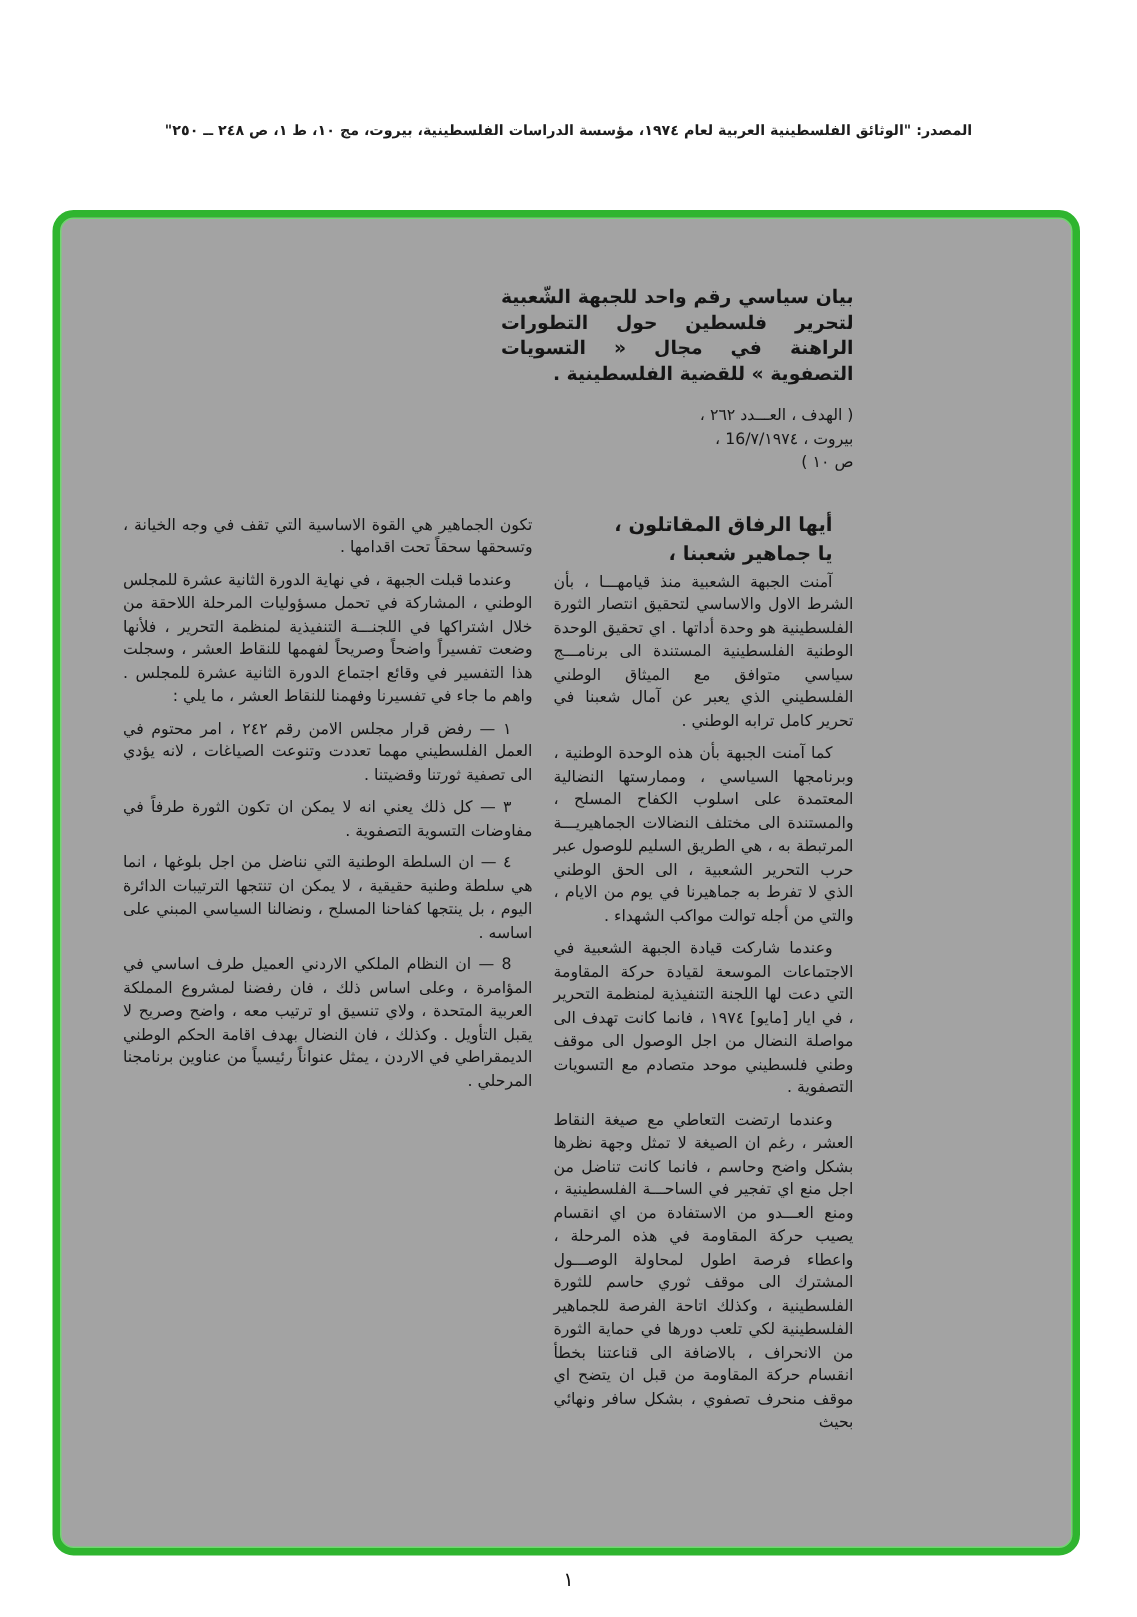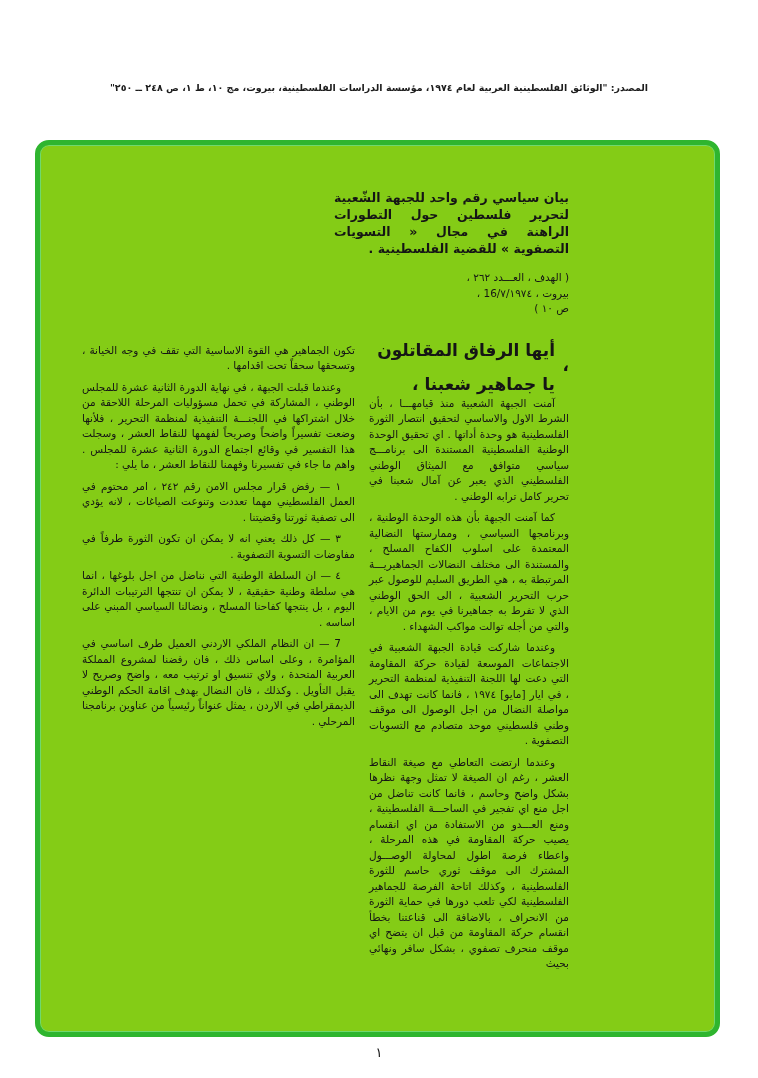--- a/index.html
+++ b/index.html
@@ -31,21 +31,21 @@
   }
 
   
   .frame {
     position: absolute;
     top: 140px; left: 35px;
     width: 685px; height: 897px;
     border: 5px solid #2fb52f;
     border-radius: 14px;
     box-shadow: inset 0 0 0 1px #6fd96f;
-    background: #84cc16;
+    background: #a3a3a3;
     overflow: hidden;
   }
 
   
   .doc {
     direction: rtl;
     position: absolute;
     inset: 0;
     padding: 44px 146px 18px 40px;
     overflow: hidden;
@@ -80,21 +80,21 @@
 
   .body-p {
     font-size: 10.5px;
     line-height: 15.5px;
     text-align: justify;
     text-indent: 14px;
     margin-bottom: 6px;
   }
   .no-indent { text-indent: 0; }
   .salutation {
-    font-size: 17px;
+    font-size: 13px;
     font-weight: bold;
     text-indent: 14px;
     margin-bottom: 4px;
     line-height: 15px;
   }
 
   
   .page-footer {
     position: absolute;
     top: 1042px; left: 0;
@@ -137,21 +137,21 @@
           <p class="body-p">وعندما شاركت قيادة الجبهة الشعبية في الاجتماعات الموسعة لقيادة حركة المقاومة التي دعت لها اللجنة التنفيذية لمنظمة التحرير ، في ايار [مايو] ١٩٧٤ ، فانما كانت تهدف الى مواصلة النضال من اجل الوصول الى موقف وطني فلسطيني موحد متصادم مع التسويات التصفوية .</p>
           <p class="body-p">وعندما ارتضت التعاطي مع صيغة النقاط العشر ، رغم ان الصيغة لا تمثل وجهة نظرها بشكل واضح وحاسم ، فانما كانت تناضل من اجل منع اي تفجير في الساحـــة الفلسطينية ، ومنع العـــدو من الاستفادة من اي انقسام يصيب حركة المقاومة في هذه المرحلة ، واعطاء فرصة اطول لمحاولة الوصـــول المشترك الى موقف ثوري حاسم للثورة الفلسطينية ، وكذلك اتاحة الفرصة للجماهير الفلسطينية لكي تلعب دورها في حماية الثورة من الانحراف ، بالاضافة الى قناعتنا بخطأ انقسام حركة المقاومة من قبل ان يتضح اي موقف منحرف تصفوي ، بشكل سافر ونهائي بحيث</p>
         </div>
 
         <div class="col col-left">
           <p class="body-p no-indent">تكون الجماهير هي القوة الاساسية التي تقف في وجه الخيانة ، وتسحقها سحقاً تحت اقدامها .</p>
           <p class="body-p">وعندما قبلت الجبهة ، في نهاية الدورة الثانية عشرة للمجلس الوطني ، المشاركة في تحمل مسؤوليات المرحلة اللاحقة من خلال اشتراكها في اللجنـــة التنفيذية لمنظمة التحرير ، فلأنها وضعت تفسيراً واضحاً وصريحاً لفهمها للنقاط العشر ، وسجلت هذا التفسير في وقائع اجتماع الدورة الثانية عشرة للمجلس . واهم ما جاء في تفسيرنا وفهمنا للنقاط العشر ، ما يلي :</p>
           <p class="body-p">١ — رفض قرار مجلس الامن رقم ٢٤٢ ، امر محتوم في العمل الفلسطيني مهما تعددت وتنوعت الصياغات ، لانه يؤدي الى تصفية ثورتنا وقضيتنا .</p>
           <p class="body-p">٣ — كل ذلك يعني انه لا يمكن ان تكون الثورة طرفاً في مفاوضات التسوية التصفوية .</p>
           <p class="body-p">٤ — ان السلطة الوطنية التي نناضل من اجل بلوغها ، انما هي سلطة وطنية حقيقية ، لا يمكن ان تنتجها الترتيبات الدائرة اليوم ، بل ينتجها كفاحنا المسلح ، ونضالنا السياسي المبني على اساسه .</p>
-          <p class="body-p">7 — ان النظام الملكي الاردني العميل طرف اساسي في المؤامرة ، وعلى اساس ذلك ، فان رفضنا لمشروع المملكة العربية المتحدة ، ولاي تنسيق او ترتيب معه ، واضح وصريح لا يقبل التأويل . وكذلك ، فان النضال بهدف اقامة الحكم الوطني الديمقراطي في الاردن ، يمثل عنواناً رئيسياً من عناوين برنامجنا المرحلي .</p>
+          <p class="body-p">8 — ان النظام الملكي الاردني العميل طرف اساسي في المؤامرة ، وعلى اساس ذلك ، فان رفضنا لمشروع المملكة العربية المتحدة ، ولاي تنسيق او ترتيب معه ، واضح وصريح لا يقبل التأويل . وكذلك ، فان النضال بهدف اقامة الحكم الوطني الديمقراطي في الاردن ، يمثل عنواناً رئيسياً من عناوين برنامجنا المرحلي .</p>
         </div>
 
       </div>
     </div>
   </div>
 
   <footer class="page-footer">
     <span class="page-number">١</span>
   </footer>
 

